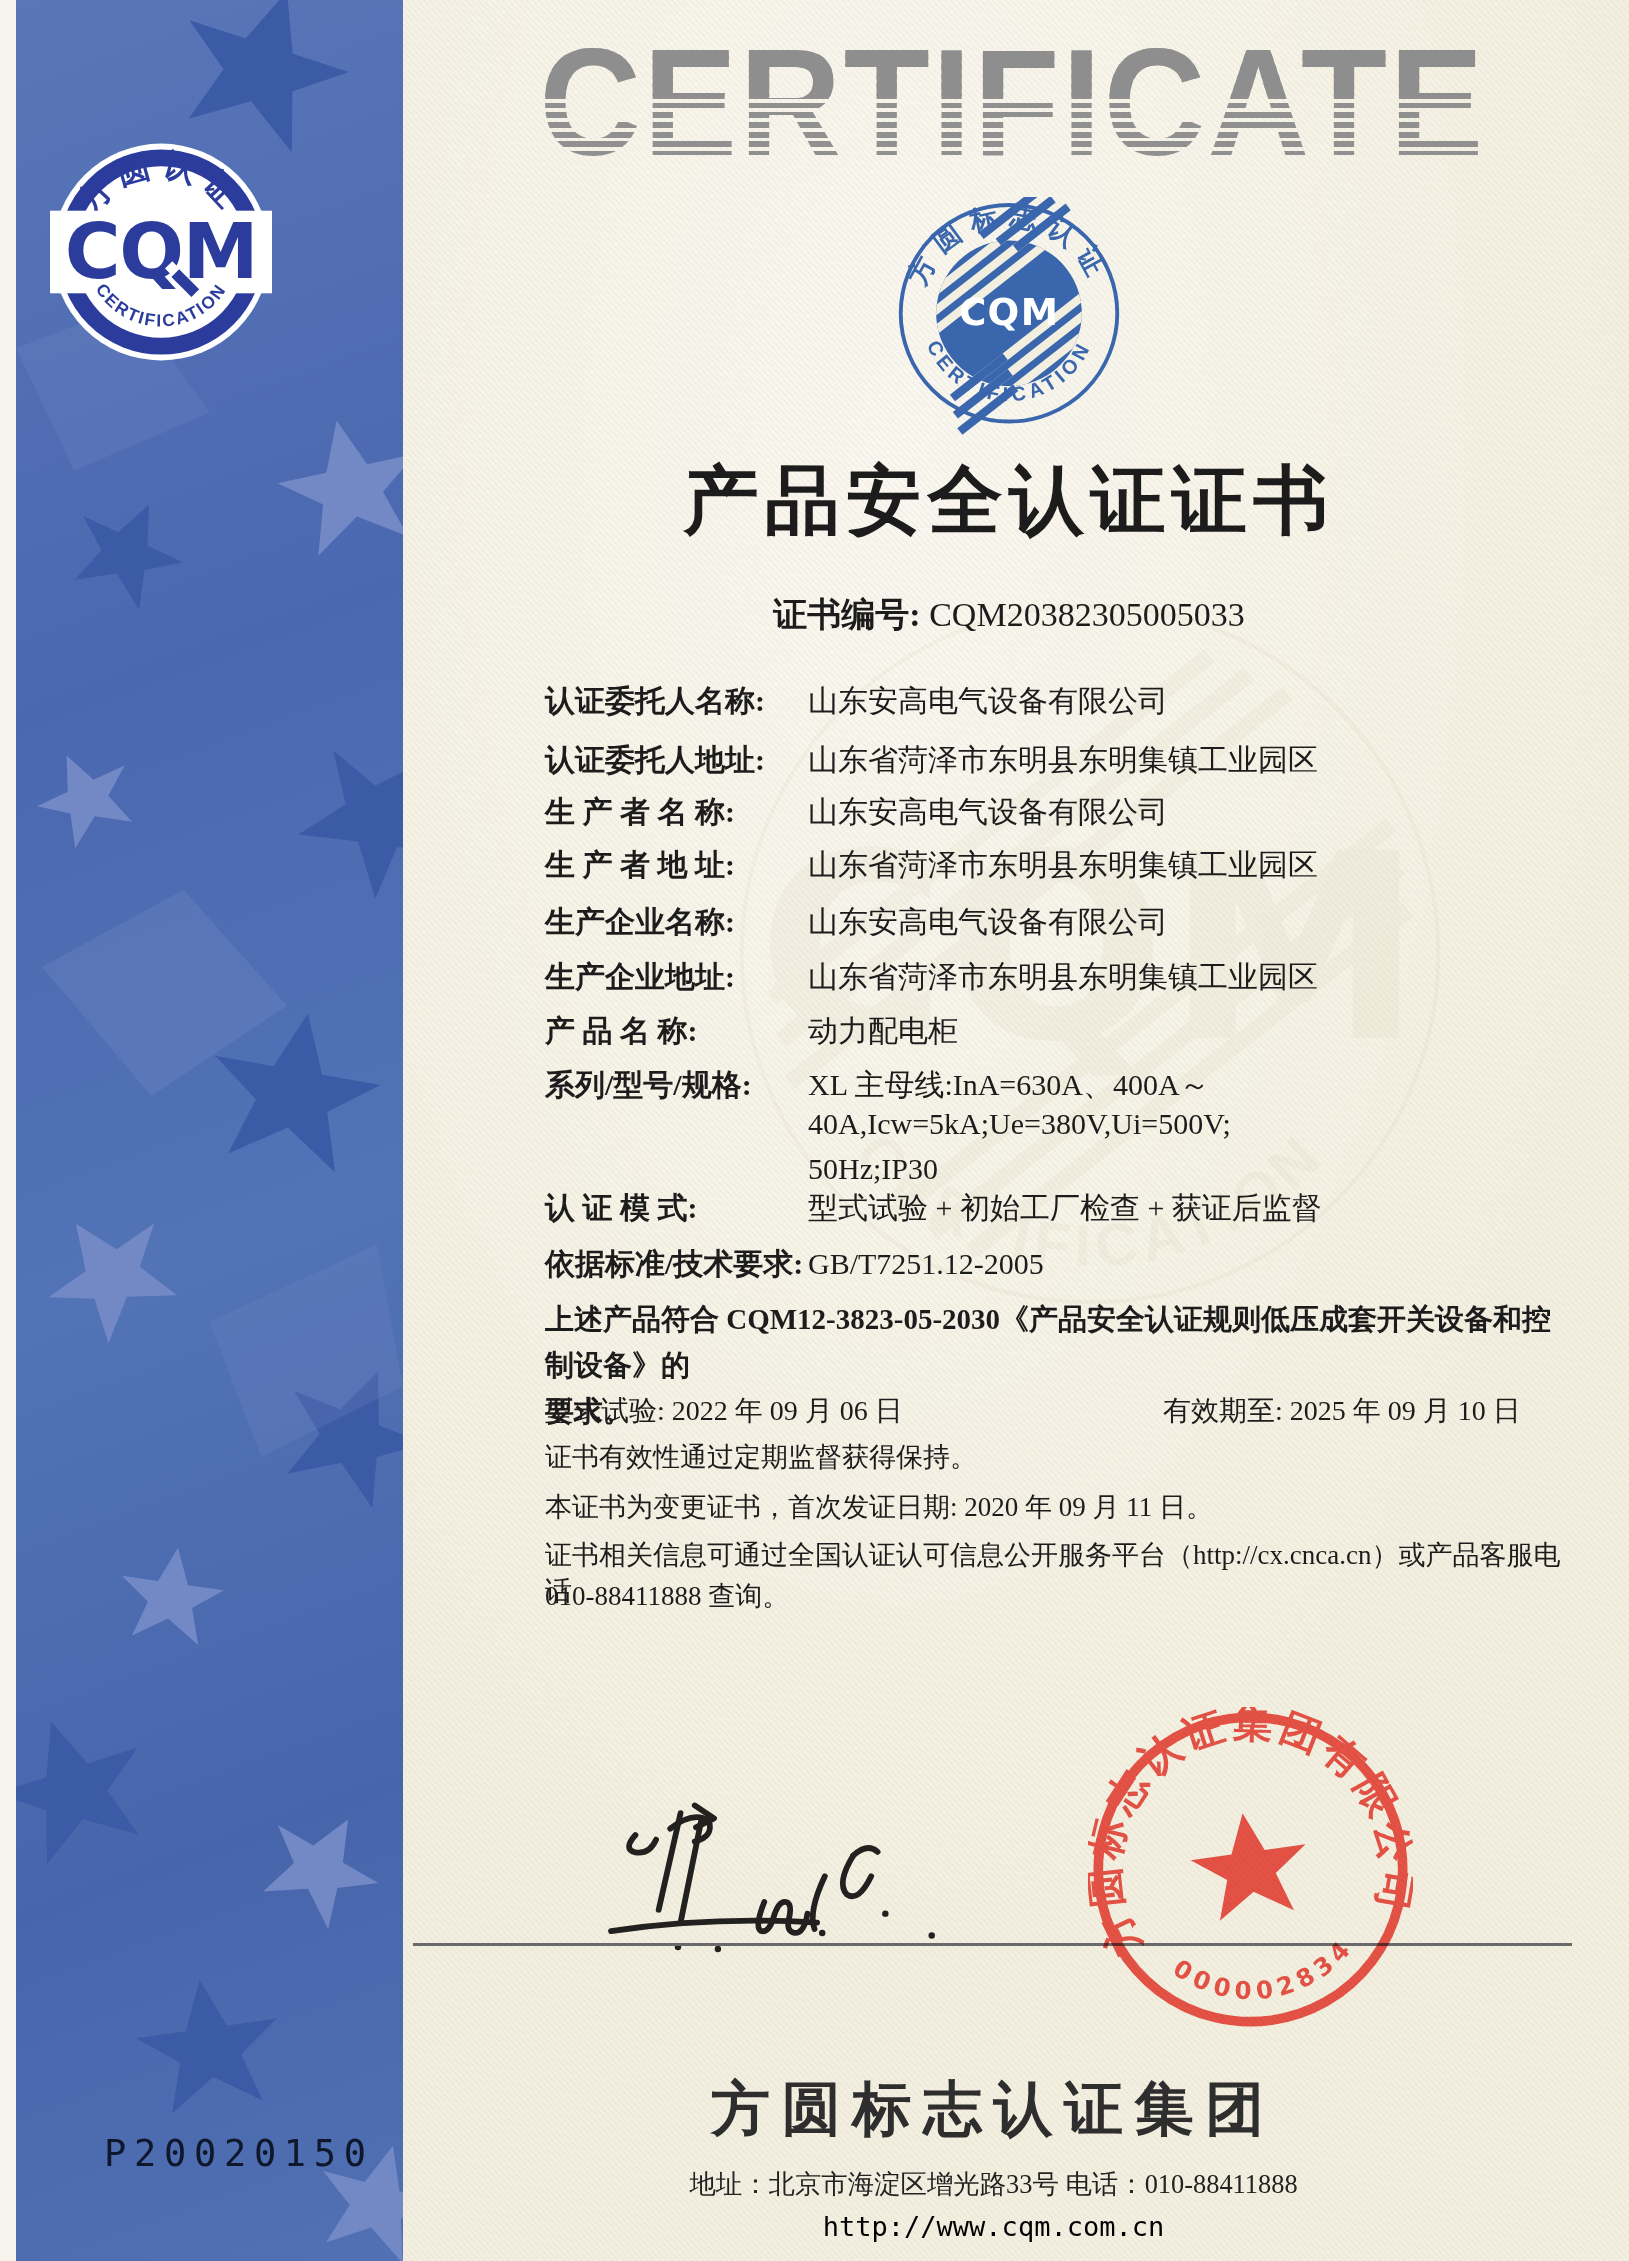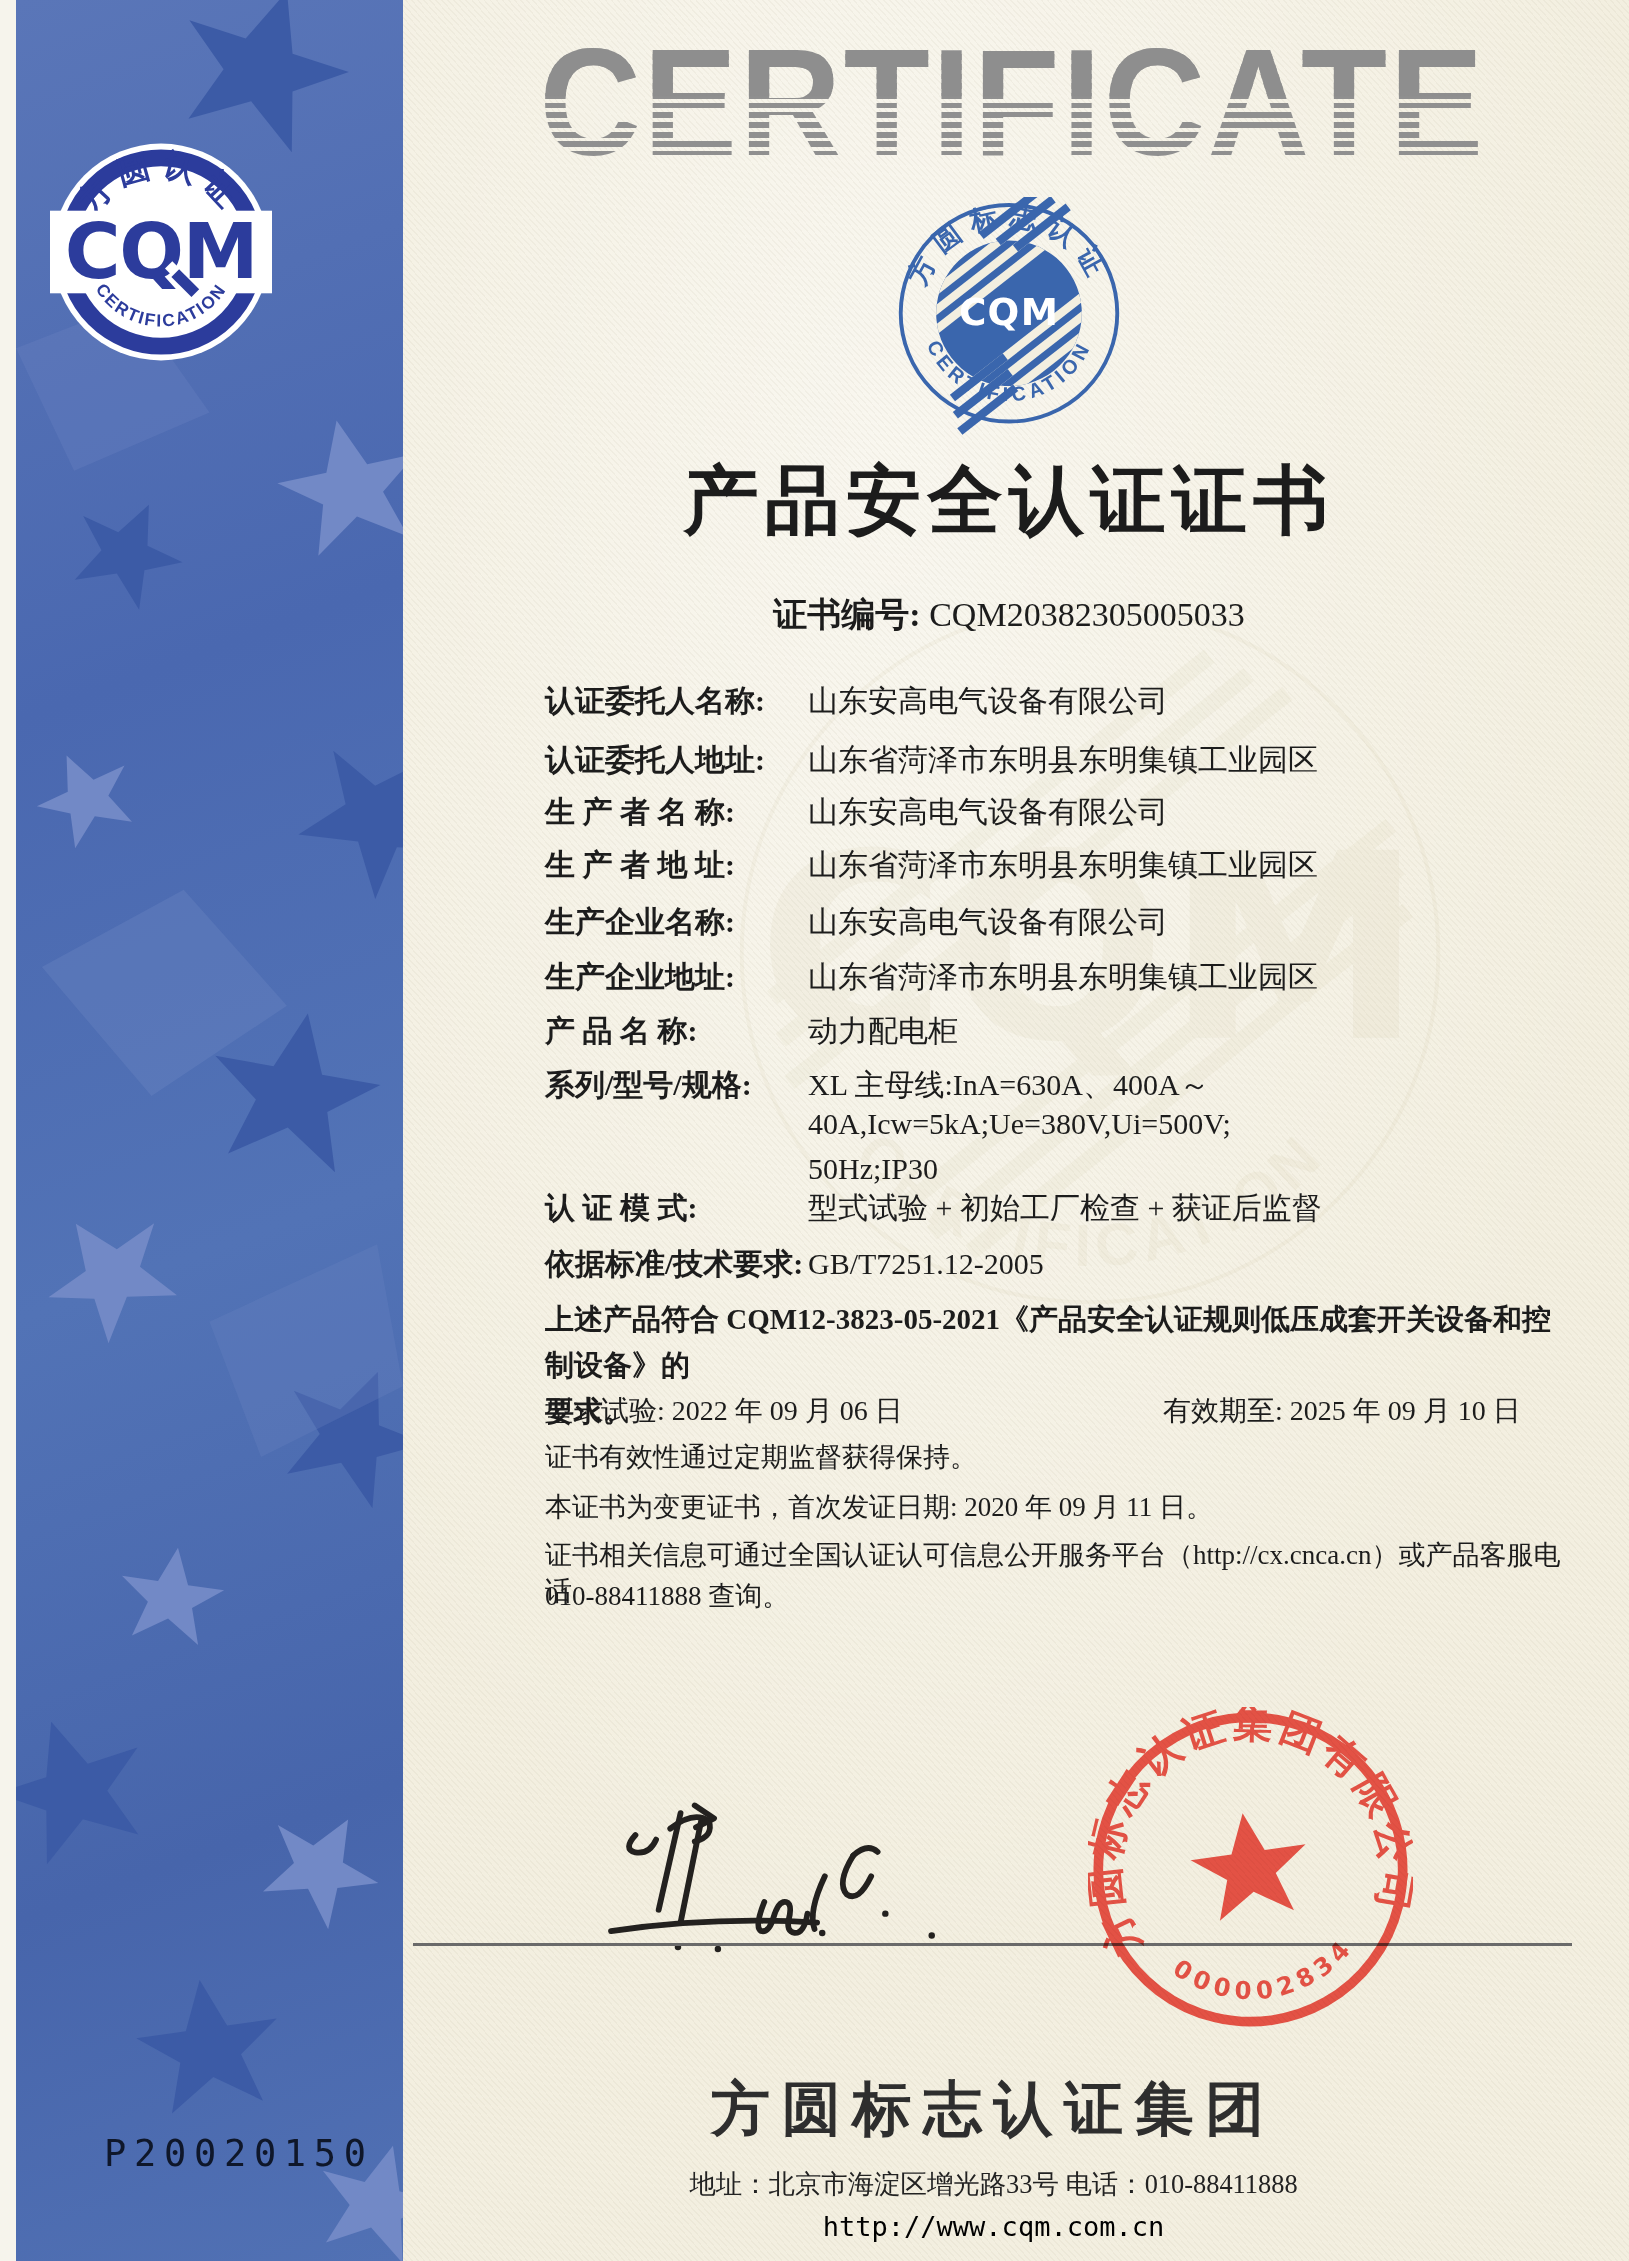--- a/index.html
+++ b/index.html
@@ -214,21 +214,21 @@
       <span class="flabel">认 证 模 式:</span>
       <span class="fvalue">型式试验 + 初始工厂检查 + 获证后监督</span>
     </div>
     <div class="frow r9">
       <span class="flabel">依据标准/技术要求:</span>
       <span class="fvalue">GB/T7251.12-2005</span>
     </div>
   </div>
 
   <div class="statement">
-    <div>上述产品符合 CQM12-3823-05-2021《产品安全认证规则低压成套开关设备和控制设备》的</div>
+    <div>上述产品符合 CQM12-3823-05-2030《产品安全认证规则低压成套开关设备和控制设备》的</div>
     <div>要求。</div>
   </div>
 
   <div class="dates">
     <span>型式试验:</span>
     <span>2022 年 09 月 06 日</span>
     <span class="valid">
       <span>有效期至:</span>
       <span>2025 年 09 月 10 日</span>
     </span>

